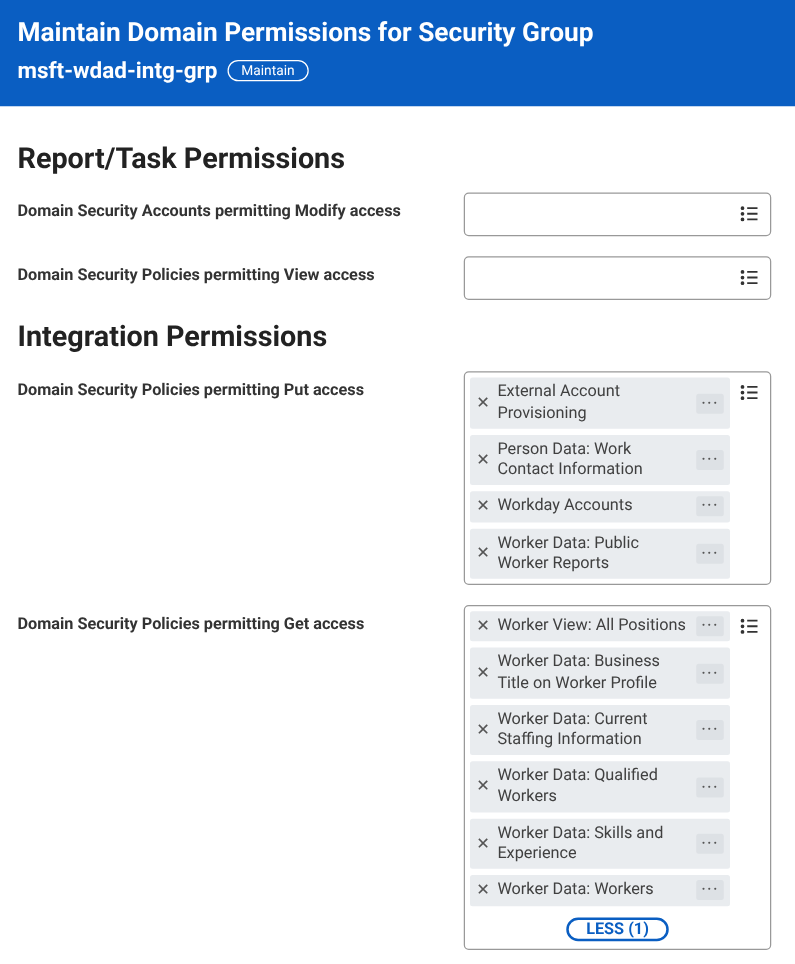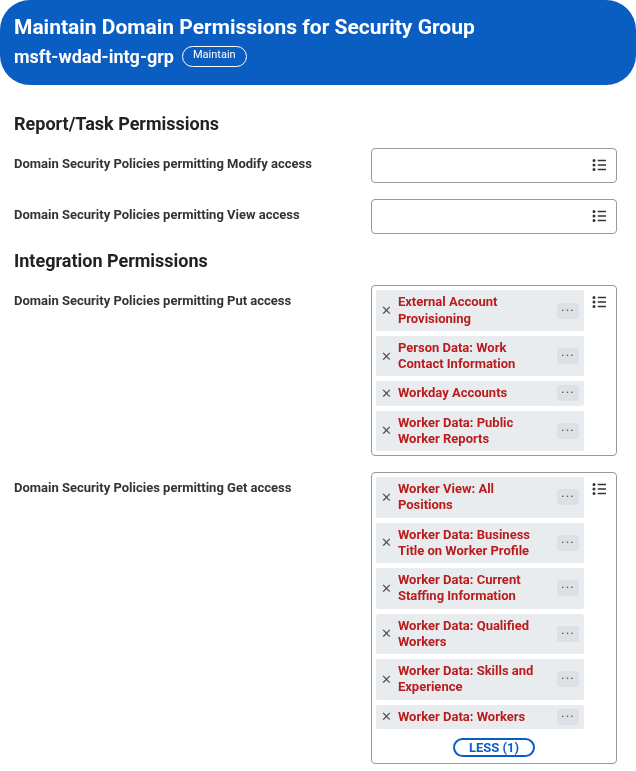--- a/index.html
+++ b/index.html
@@ -6,50 +6,50 @@
   body {
     font-family: -apple-system, BlinkMacSystemFont, "Segoe UI", Roboto, Arial, sans-serif;
     background: #fff;
     width: 636px;
     color: #333;
   }
   .header {
     background: #0a5ec2;
     color: #fff;
     padding: 14px 14px 18px 14px;
-    border-radius: 30px;
   }
   .header h1 {
     font-size: 21px;
     font-weight: 700;
     line-height: 1.25;
     max-width: 560px;
   }
   .subtitle-row {
     display: flex;
+    align-items: center;
     gap: 8px;
     margin-top: 6px;
   }
   .subtitle {
     font-size: 18px;
     font-weight: 700;
   }
   .actions-pill {
     border: 1px solid #fff;
     border-radius: 12px;
     padding: 1px 10px;
     font-size: 11px;
     color: #fff;
     cursor: pointer;
   }
   .content {
     padding: 18px 14px;
   }
   .section-title {
-    font-size: 18px;
+    font-size: 23px;
     font-weight: 700;
     margin: 12px 0 14px 0;
     color: #222;
   }
   .section-title.first { margin-top: 10px; }
   .section-title.second { }
   .field-row {
     display: flex;
     gap: 12px;
     align-items: flex-start;
@@ -97,25 +97,24 @@
   }
   .pill .x {
     color: #555;
     font-size: 13px;
     line-height: 1;
     cursor: pointer;
     flex: 0 0 auto;
   }
   .pill .lbl {
     font-size: 13px;
-    color: #b91c1c;
+    color: #404040;
     line-height: 1.25;
     flex: 1 1 auto;
     word-wrap: break-word;
-    font-weight: bold;
   }
   .pill .dots {
     color: #555;
     font-size: 14px;
     letter-spacing: 1px;
     line-height: 1;
     cursor: pointer;
     flex: 0 0 auto;
     background: #dde1e5;
     padding: 1px 4px;
@@ -147,21 +146,21 @@
     <span class="subtitle">msft-wdad-intg-grp</span>
     <span class="actions-pill">Maintain</span>
   </div>
 </div>
 
 <div class="content">
 
   <h2 class="section-title first">Report/Task Permissions</h2>
 
   <div class="field-row">
-    <div class="field-label">Domain Security Policies permitting Modify access</div>
+    <div class="field-label">Domain Security Accounts permitting Modify access</div>
     <div class="field-box-wrap">
       <div class="field-box"></div>
       <span class="list-icon">
         <svg viewBox="0 0 24 24" width="18" height="18" fill="none" stroke="currentColor" stroke-width="2">
           <circle cx="4" cy="6" r="1" fill="currentColor"></circle>
             <line x1="9" y1="6" x2="20" y2="6"></line>
           <circle cx="4" cy="12" r="1" fill="currentColor"></circle>
             <line x1="9" y1="12" x2="20" y2="12"></line>
           <circle cx="4" cy="18" r="1" fill="currentColor"></circle>
             <line x1="9" y1="18" x2="20" y2="18"></line>

